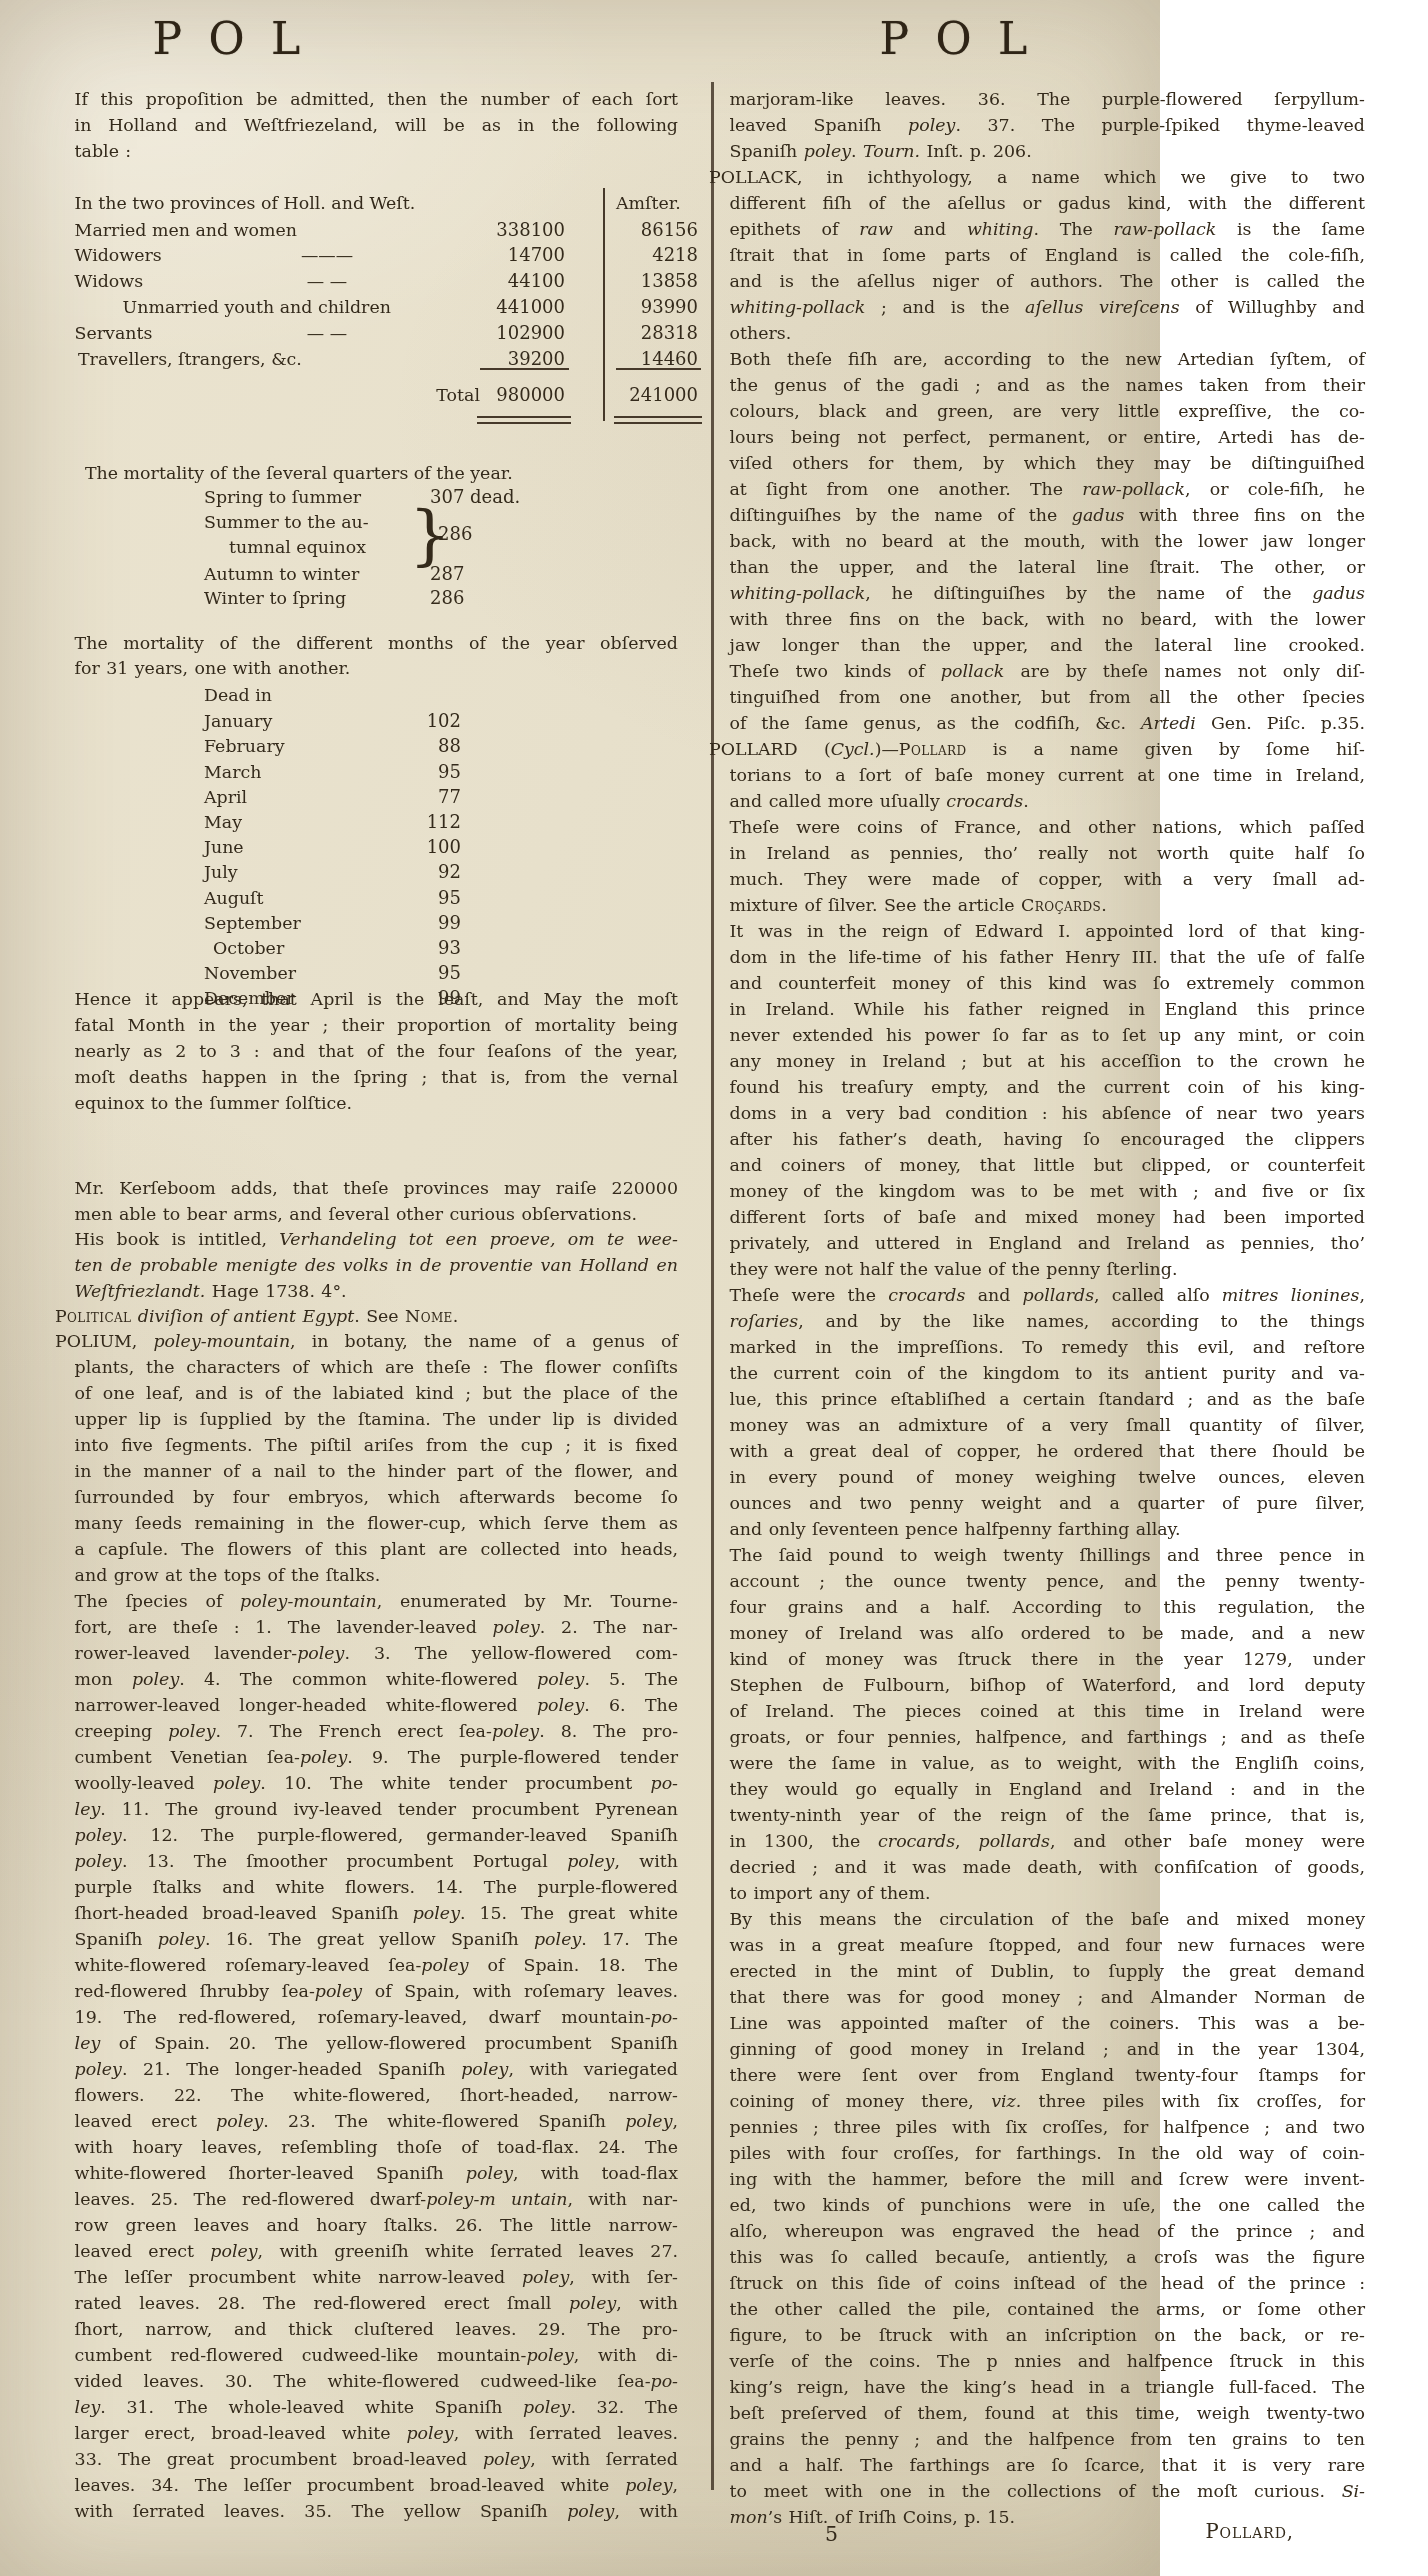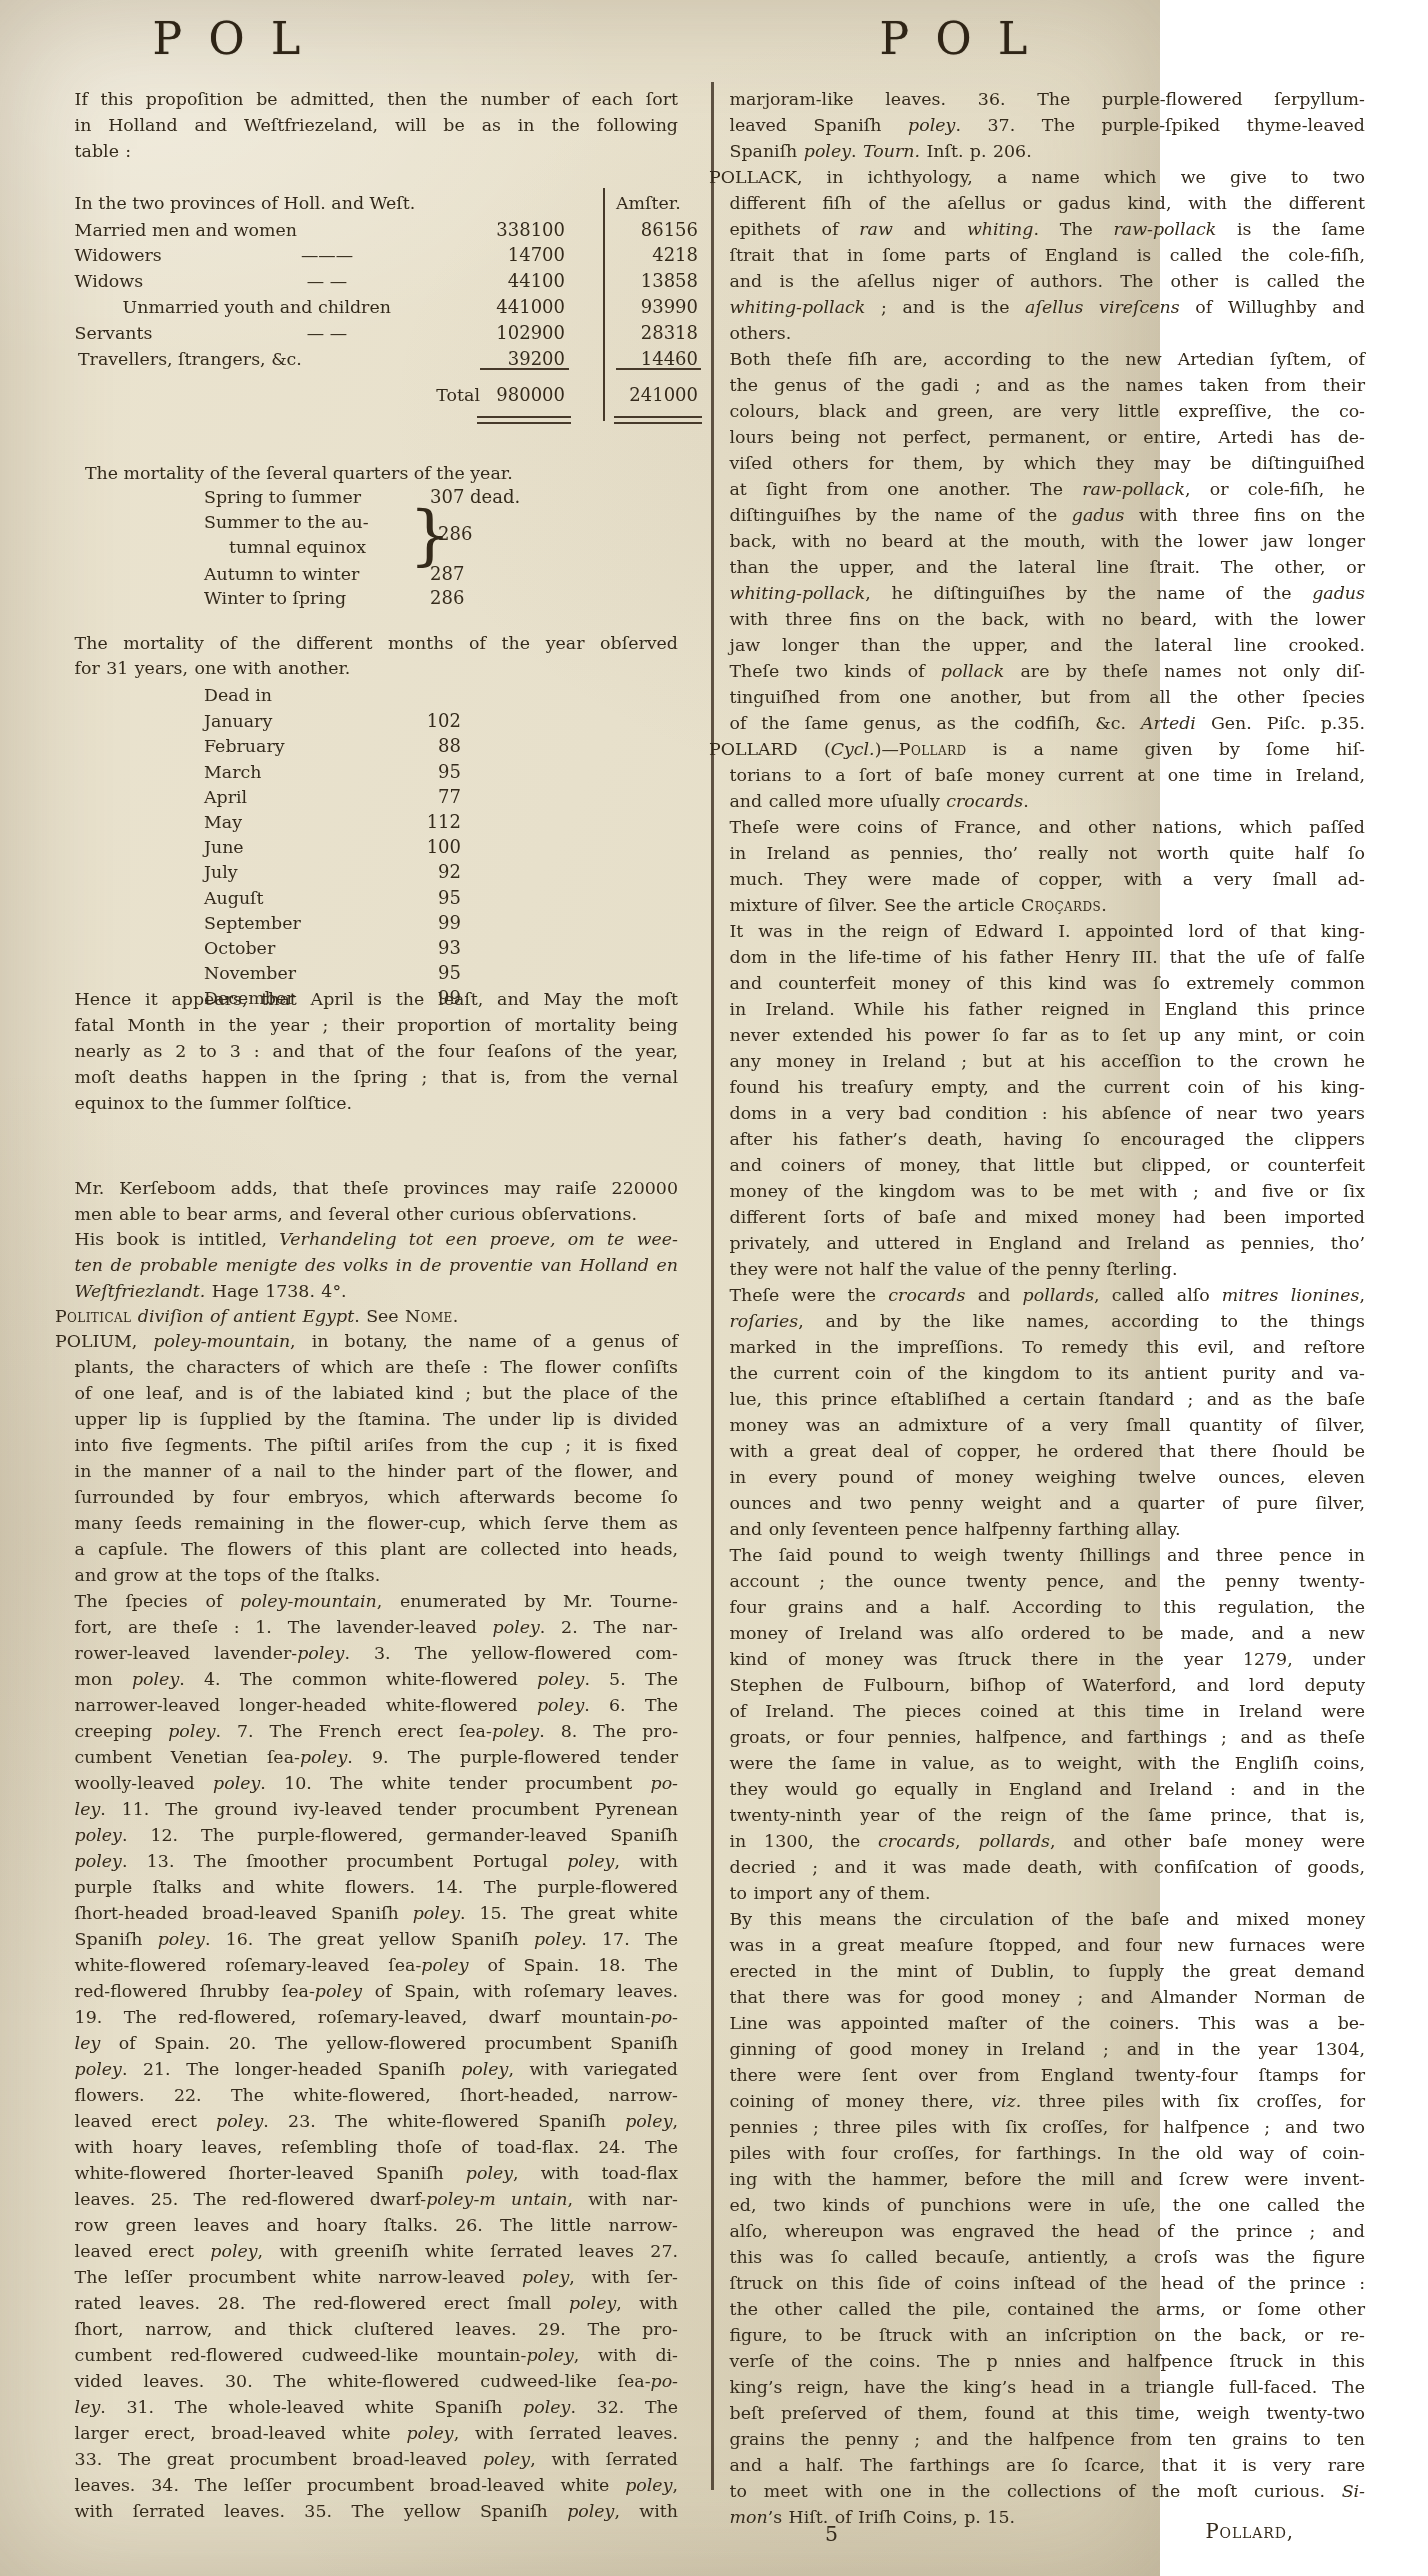--- a/index.html
+++ b/index.html
@@ -117,21 +117,21 @@
         <div class="cell" style="left: 149px; top: 179px;">May</div>
         <div class="cell num" style="left: 338px; top: 179px; width: 68px; text-align: right;">112</div>
         <div class="cell" style="left: 149px; top: 204px;">June</div>
         <div class="cell num" style="left: 338px; top: 204px; width: 68px; text-align: right;">100</div>
         <div class="cell" style="left: 149px; top: 229px;">July</div>
         <div class="cell num" style="left: 338px; top: 229px; width: 68px; text-align: right;">92</div>
         <div class="cell" style="left: 149px; top: 255px;">Auguſt</div>
         <div class="cell num" style="left: 338px; top: 255px; width: 68px; text-align: right;">95</div>
         <div class="cell" style="left: 149px; top: 280px;">September</div>
         <div class="cell num" style="left: 338px; top: 280px; width: 68px; text-align: right;">99</div>
-        <div class="cell" style="left: 149px; top: 305px;">October</div>
+        <div class="cell" style="left: 158px; top: 305px;">October</div>
         <div class="cell num" style="left: 338px; top: 305px; width: 68px; text-align: right;">93</div>
         <div class="cell" style="left: 149px; top: 330px;">November</div>
         <div class="cell num" style="left: 338px; top: 330px; width: 68px; text-align: right;">95</div>
         <div class="cell" style="left: 149px; top: 355px;">December</div>
         <div class="cell num" style="left: 338px; top: 355px; width: 68px; text-align: right;">99</div>
       </div>
       <div class="blk" style="top: 986px;">
         <div class="ln">Hence it appears, that April is the leaſt, and May the moſt</div>
         <div class="ln">fatal Month in the year ; their proportion of mortality being</div>
         <div class="ln">nearly as 2 to 3 : and that of the four ſeaſons of the year,</div>

